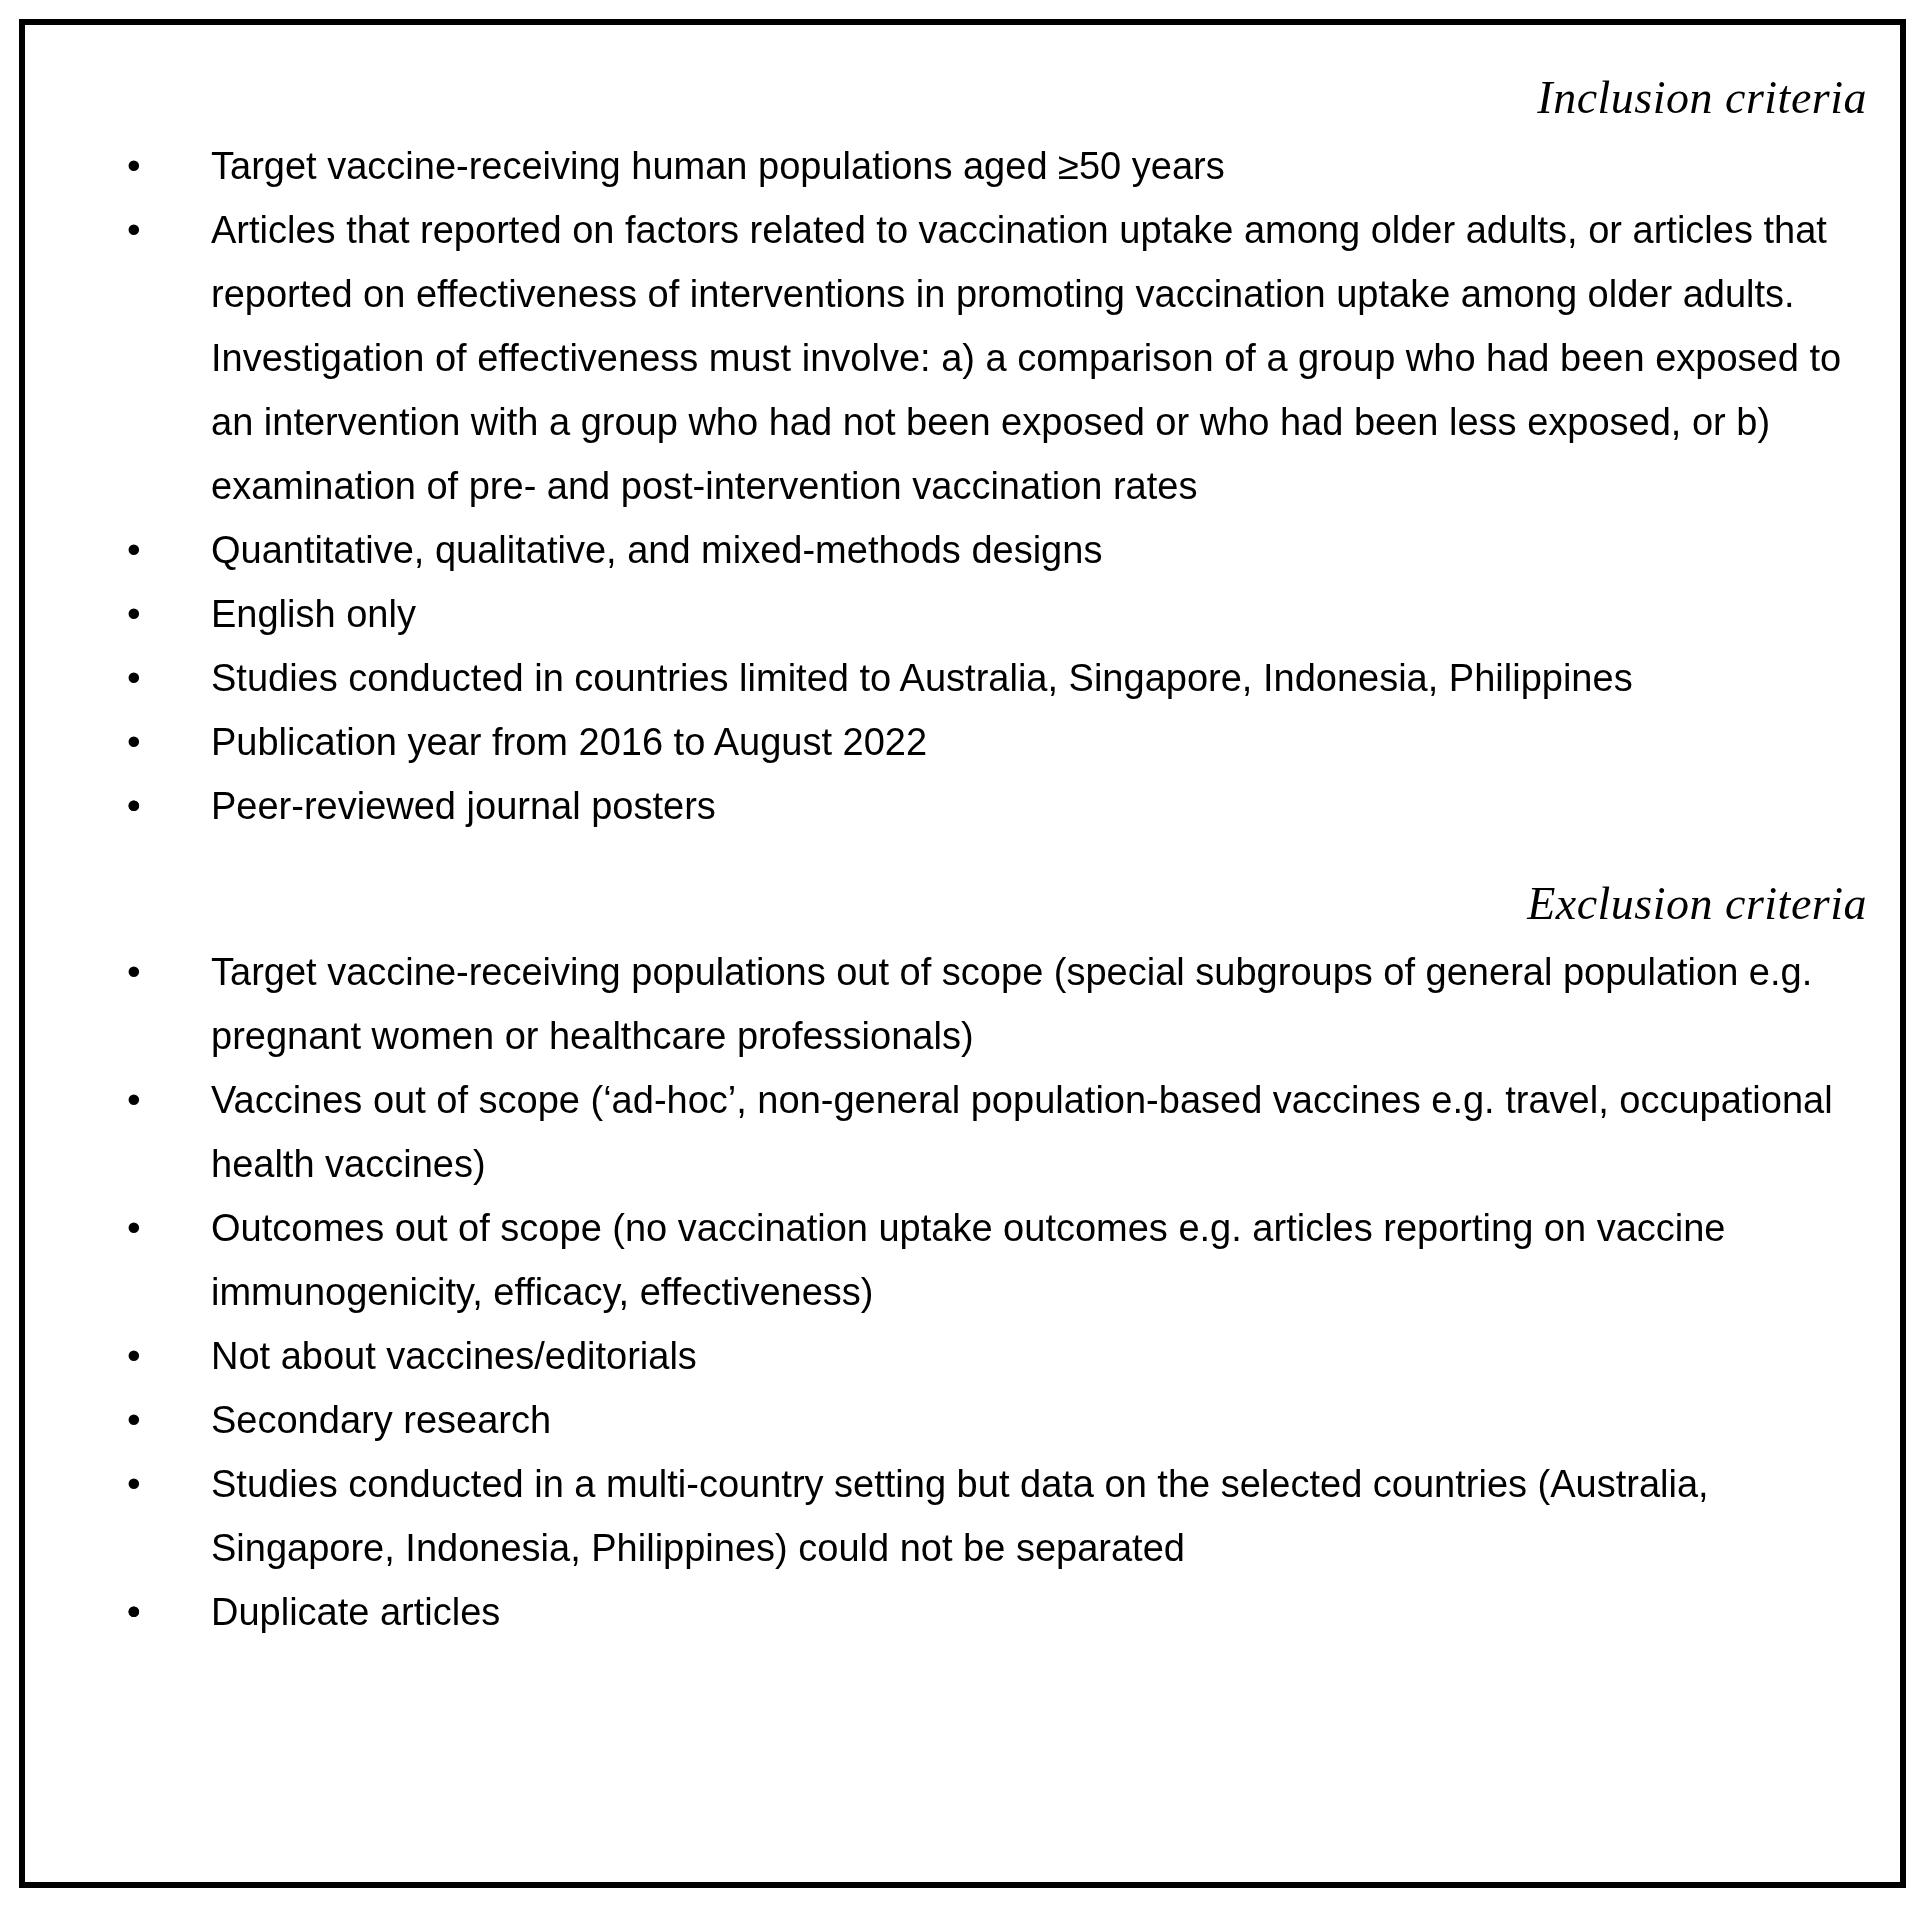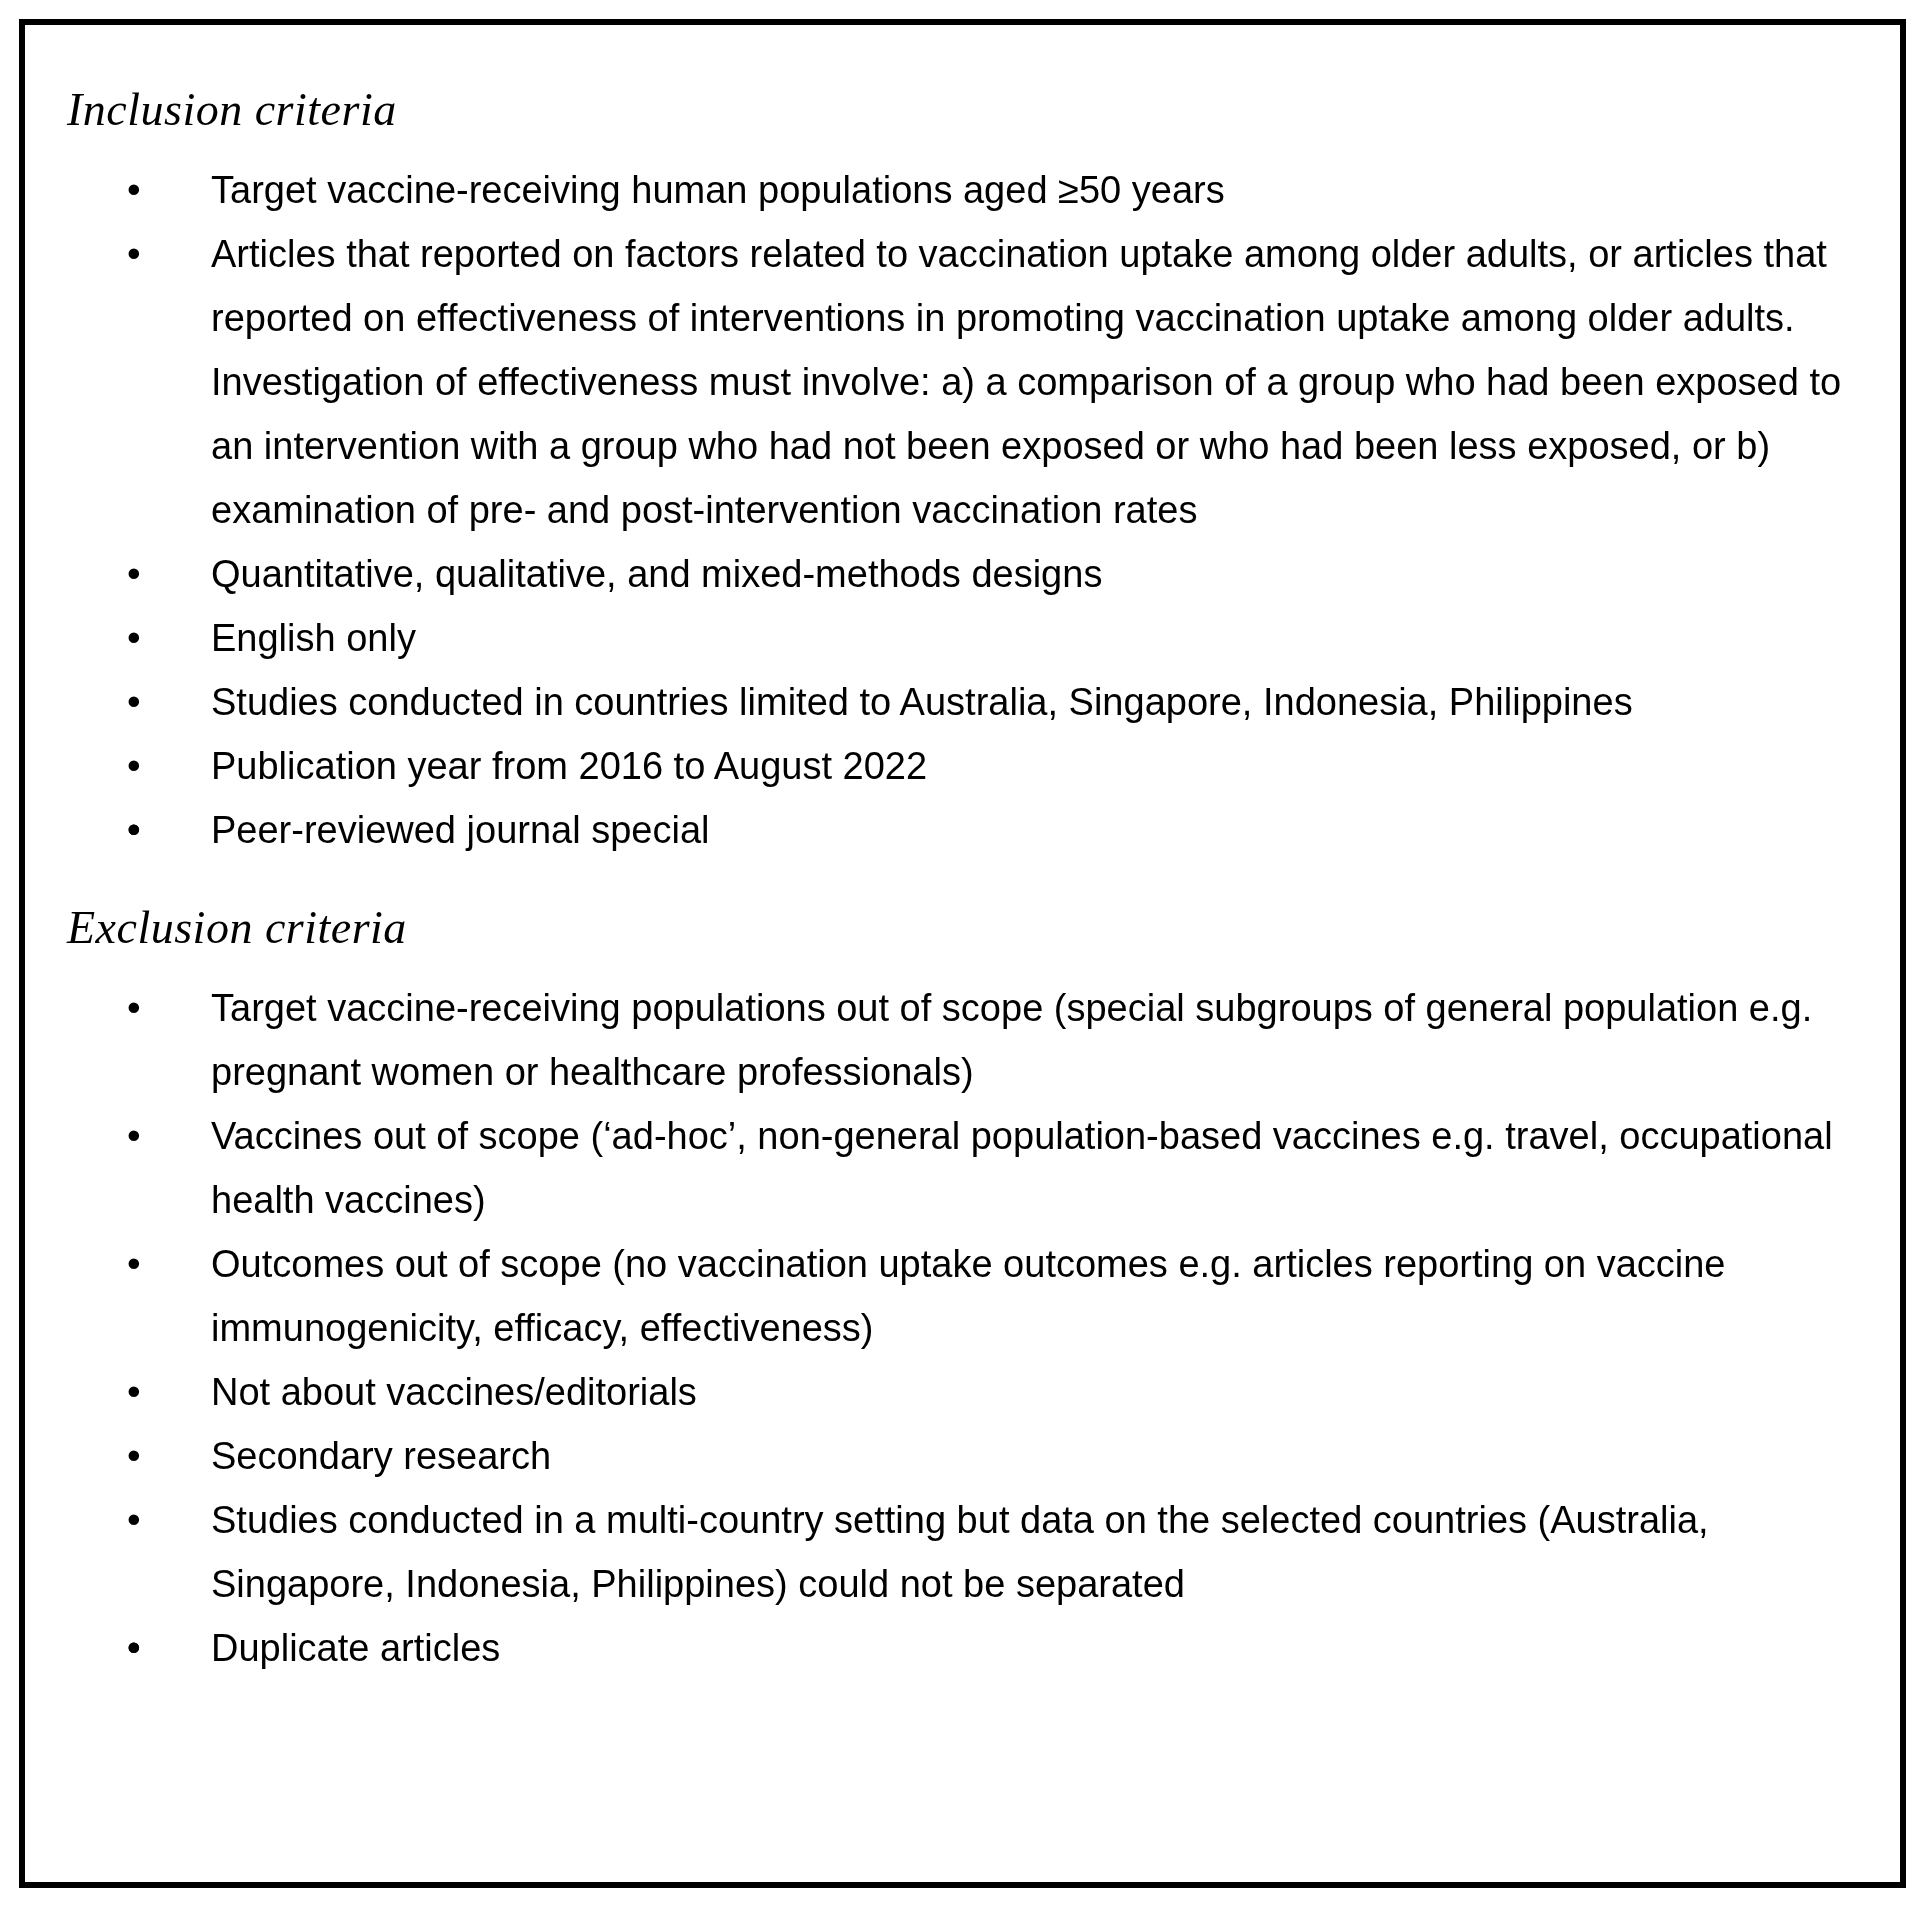--- a/index.html
+++ b/index.html
@@ -26,22 +26,23 @@
     border: 6px solid #000000;
     padding: 36px 29px 0 26px;
     background: #ffffff;
   }
   .section-heading {
     font-family: "Liberation Serif", "DejaVu Serif", serif;
     font-style: italic;
     font-weight: normal;
     font-size: 46px;
     line-height: 65px;
-    margin: 16px;
+    margin: 4px;
     letter-spacing: 0.5px;
+    text-align: right;
   }
   .section-exclusion .section-heading {
     margin-top: 33px;
   }
   ul.criteria-list {
     list-style: none;
     margin: 0;
     padding: 0;
     font-size: 38px;
     line-height: 64px;
@@ -88,21 +89,21 @@
       </li>
       <li>
         <span class="bullet">•</span>
         <span>Publication year from 2016 to August 2022</span>
       </li>
       <li>
         <span class="bullet">•</span>
       </li>
       <li>
         <span class="bullet">•</span>
-        <span>Peer-reviewed journal special</span>
+        <span>Peer-reviewed journal posters</span>
       </li>
     </ul>
   </section>
 
   <section class="section-exclusion">
     <h2 class="section-heading">Exclusion criteria</h2>
     <ul class="criteria-list">
       <li>
         <span class="bullet">•</span>
         <span>Target vaccine-receiving populations out of scope (special subgroups of general population e.g. pregnant women or healthcare professionals)</span>

